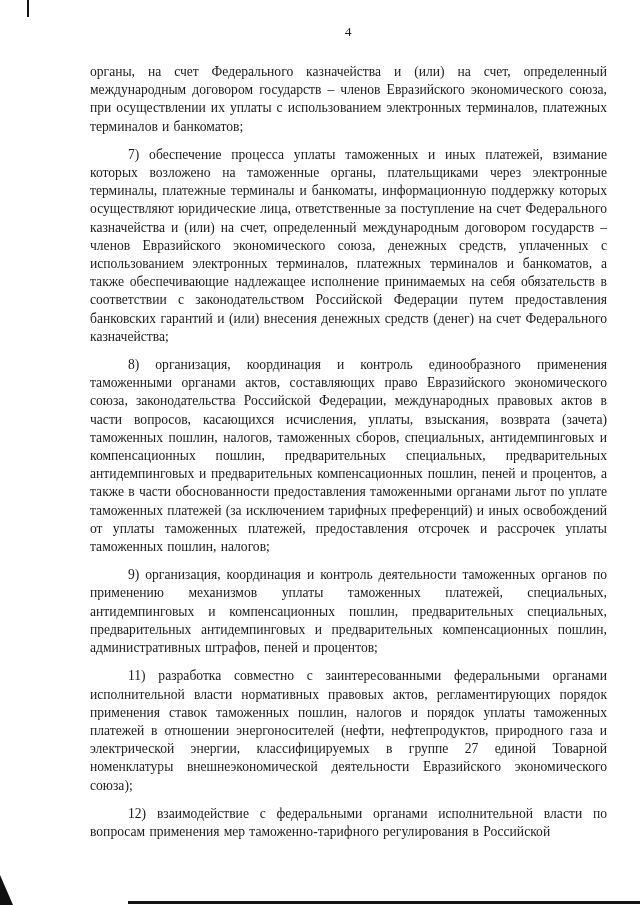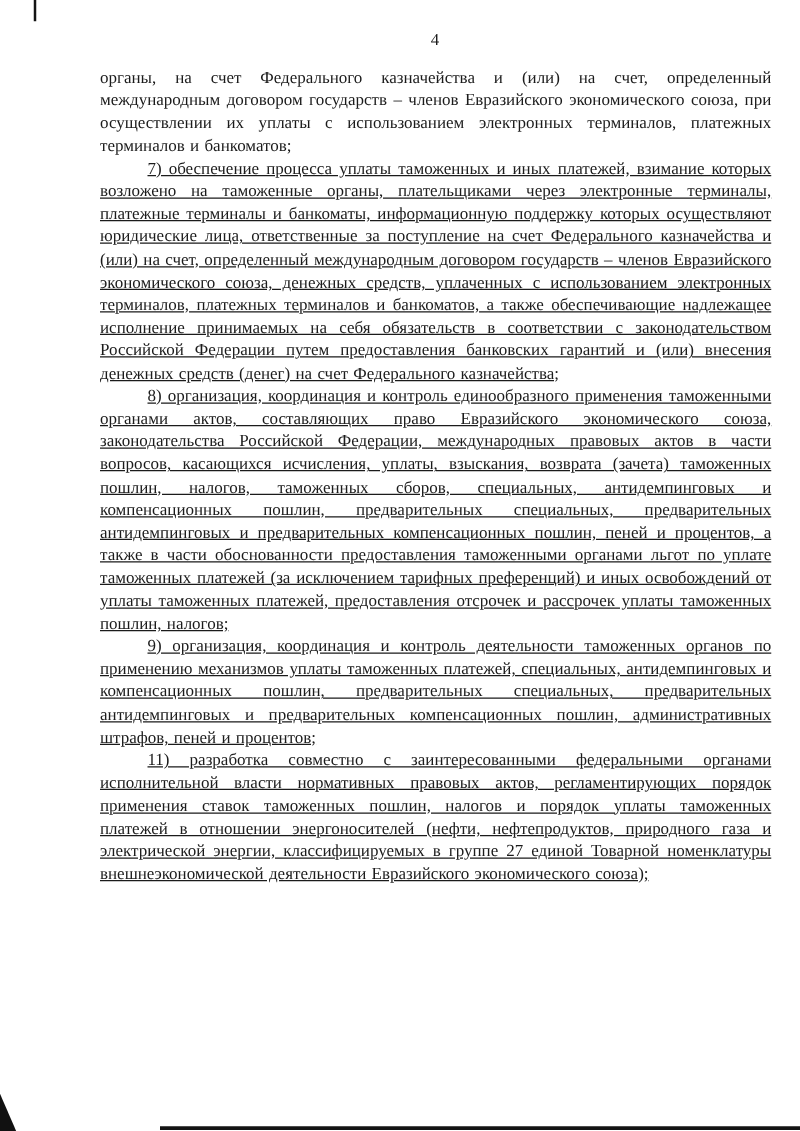--- a/index.html
+++ b/index.html
@@ -30,28 +30,27 @@
     position: absolute;
     top: 53px;
     left: 80px;
     width: 537px;
     font-size: 13.6px;
     line-height: 18.2px;
     text-align: justify;
     color: #1b1b1b;
   }
   .para {
-    margin: 0;
+    margin: 10px;
     padding: 0;
     text-indent: 0;
     word-spacing: 0.06em;
   }
   .para.indent {
     text-indent: 38px;
-    text-decoration: underline;
   }
   
   .artifact {
     position: absolute;
     background: #141414;
   }
   .artifact-top-left {
     left: 27px;
     top: 0;
     width: 2px;
@@ -79,19 +78,20 @@
 <div class="page">
 
   <div class="page-number">4</div>
 
   <div class="content">
     <p class="para">органы, на счет Федерального казначейства и (или) на счет, определенный международным договором государств – членов Евразийского экономического союза, при осуществлении их уплаты с использованием электронных терминалов, платежных терминалов и банкоматов;</p>
     <p class="para indent">7) обеспечение процесса уплаты таможенных и иных платежей, взимание которых возложено на таможенные органы, плательщиками через электронные терминалы, платежные терминалы и банкоматы, информационную поддержку которых осуществляют юридические лица, ответственные за поступление на счет Федерального казначейства и (или) на счет, определенный международным договором государств – членов Евразийского экономического союза, денежных средств, уплаченных с использованием электронных терминалов, платежных терминалов и банкоматов, а также обеспечивающие надлежащее исполнение принимаемых на себя обязательств в соответствии с законодательством Российской Федерации путем предоставления банковских гарантий и (или) внесения денежных средств (денег) на счет Федерального казначейства;</p>
     <p class="para indent">8) организация, координация и контроль единообразного применения таможенными органами актов, составляющих право Евразийского экономического союза, законодательства Российской Федерации, международных правовых актов в части вопросов, касающихся исчисления, уплаты, взыскания, возврата (зачета) таможенных пошлин, налогов, таможенных сборов, специальных, антидемпинговых и компенсационных пошлин, предварительных специальных, предварительных антидемпинговых и предварительных компенсационных пошлин, пеней и процентов, а также в части обоснованности предоставления таможенными органами льгот по уплате таможенных платежей (за исключением тарифных преференций) и иных освобождений от уплаты таможенных платежей, предоставления отсрочек и рассрочек уплаты таможенных пошлин, налогов;</p>
     <p class="para indent">9) организация, координация и контроль деятельности таможенных органов по применению механизмов уплаты таможенных платежей, специальных, антидемпинговых и компенсационных пошлин, предварительных специальных, предварительных антидемпинговых и предварительных компенсационных пошлин, административных штрафов, пеней и процентов;</p>
     <p class="para indent">11) разработка совместно с заинтересованными федеральными органами исполнительной власти нормативных правовых актов, регламентирующих порядок применения ставок таможенных пошлин, налогов и порядок уплаты таможенных платежей в отношении энергоносителей (нефти, нефтепродуктов, природного газа и электрической энергии, классифицируемых в группе 27 единой Товарной номенклатуры внешнеэкономической деятельности Евразийского экономического союза);</p>
+    <p class="para indent">12) взаимодействие с федеральными органами исполнительной власти по вопросам применения мер таможенно-тарифного регулирования в Российской</p>
   </div>
 
   <div class="artifact artifact-top-left"></div>
   <div class="artifact artifact-bottom-left"></div>
   <div class="artifact artifact-bottom-line"></div>
 
 </div>
 
 </body></html>

